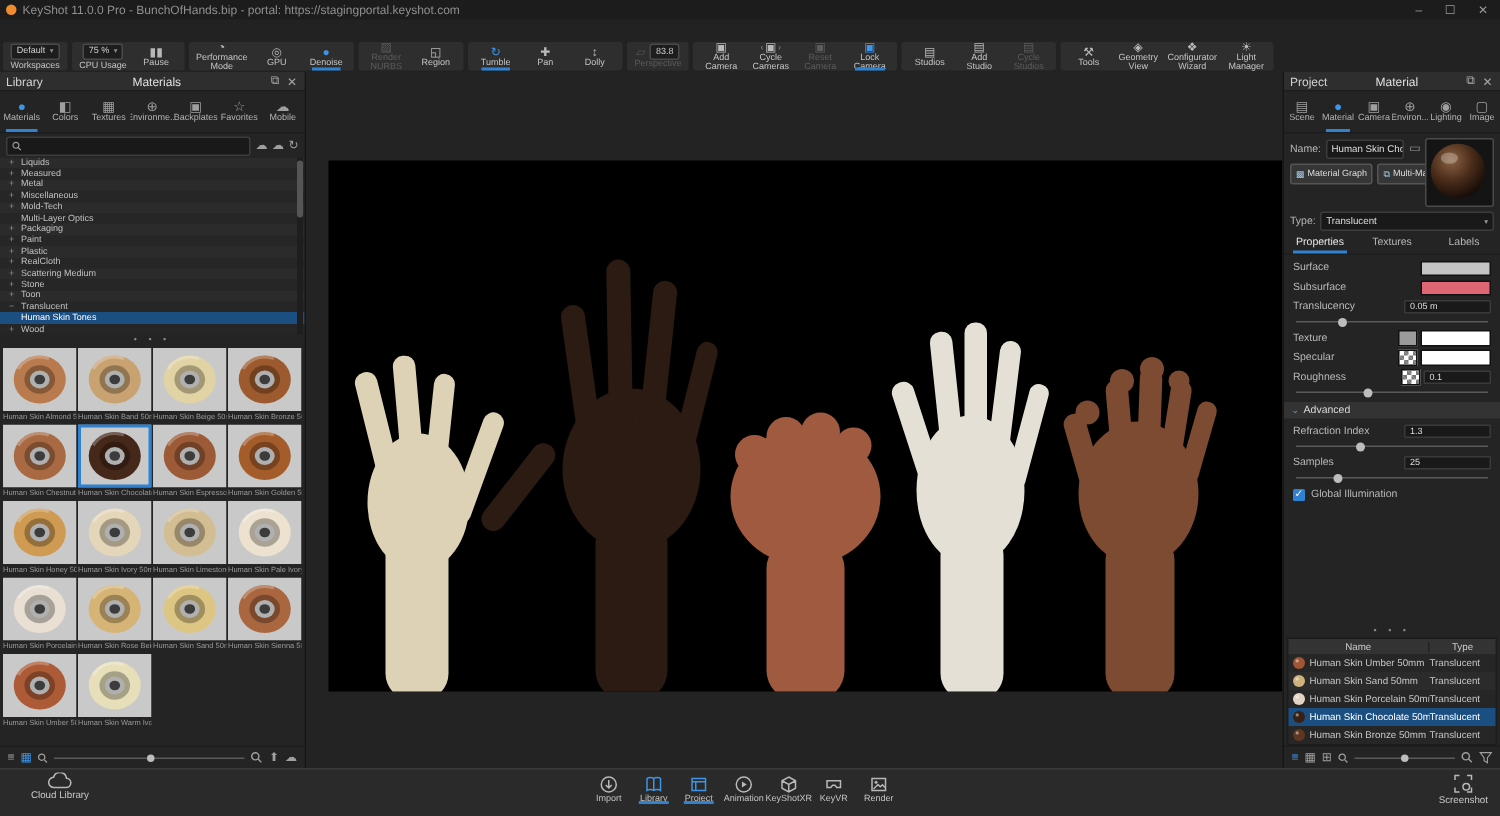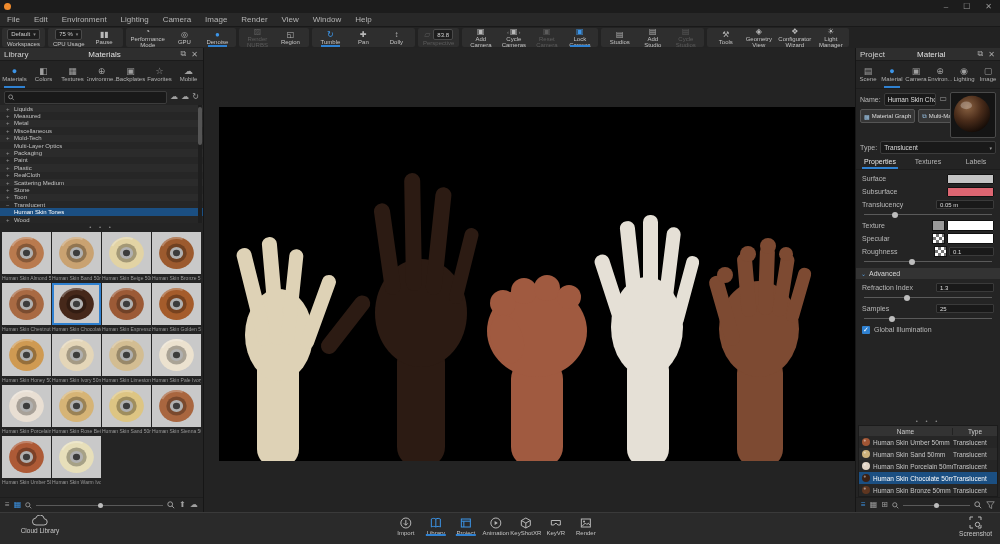--- a/index.html
+++ b/index.html
@@ -153,50 +153,28 @@
   .tree-scrollbar{position:absolute;right:1px;top:0;width:4px;height:100%;background:#1e1e1e;}
   .tree-scroll-thumb{position:absolute;left:0;top:2px;width:4px;height:38px;background:#555;border-radius:2px;}
 </style>
 </head>
 <body>
 
 <div class="app">
 
   <div class="titlebar">
     <span class="ks-logo"></span>
+    <span>KeyShot 11.0.0 Pro  -  BunchOfHands.bip  -  portal: https://stagingportal.keyshot.com</span>
     <span class="win-controls">
       <span>–</span>
       <span>☐</span>
       <span>✕</span>
     </span>
   </div>
 
-  <div class="menubar">
-
-      <span class="menu-item">File</span>
-
-      <span class="menu-item">Edit</span>
-
-      <span class="menu-item">Environment</span>
-
-      <span class="menu-item">Lighting</span>
-
-      <span class="menu-item">Camera</span>
-
-      <span class="menu-item">Image</span>
-
-      <span class="menu-item">Render</span>
-
-      <span class="menu-item">View</span>
-
-      <span class="menu-item">Window</span>
-
-      <span class="menu-item">Help</span>
-
-  </div>
 
   <div class="toolbar">
     <div class="tgroup">
       <div class="tbtn">
         <span class="chip">
             <span>Default</span>
             <span class="caret">▾</span>
           </span>
         <span class="tlabel">Workspaces</span>
       </div>

